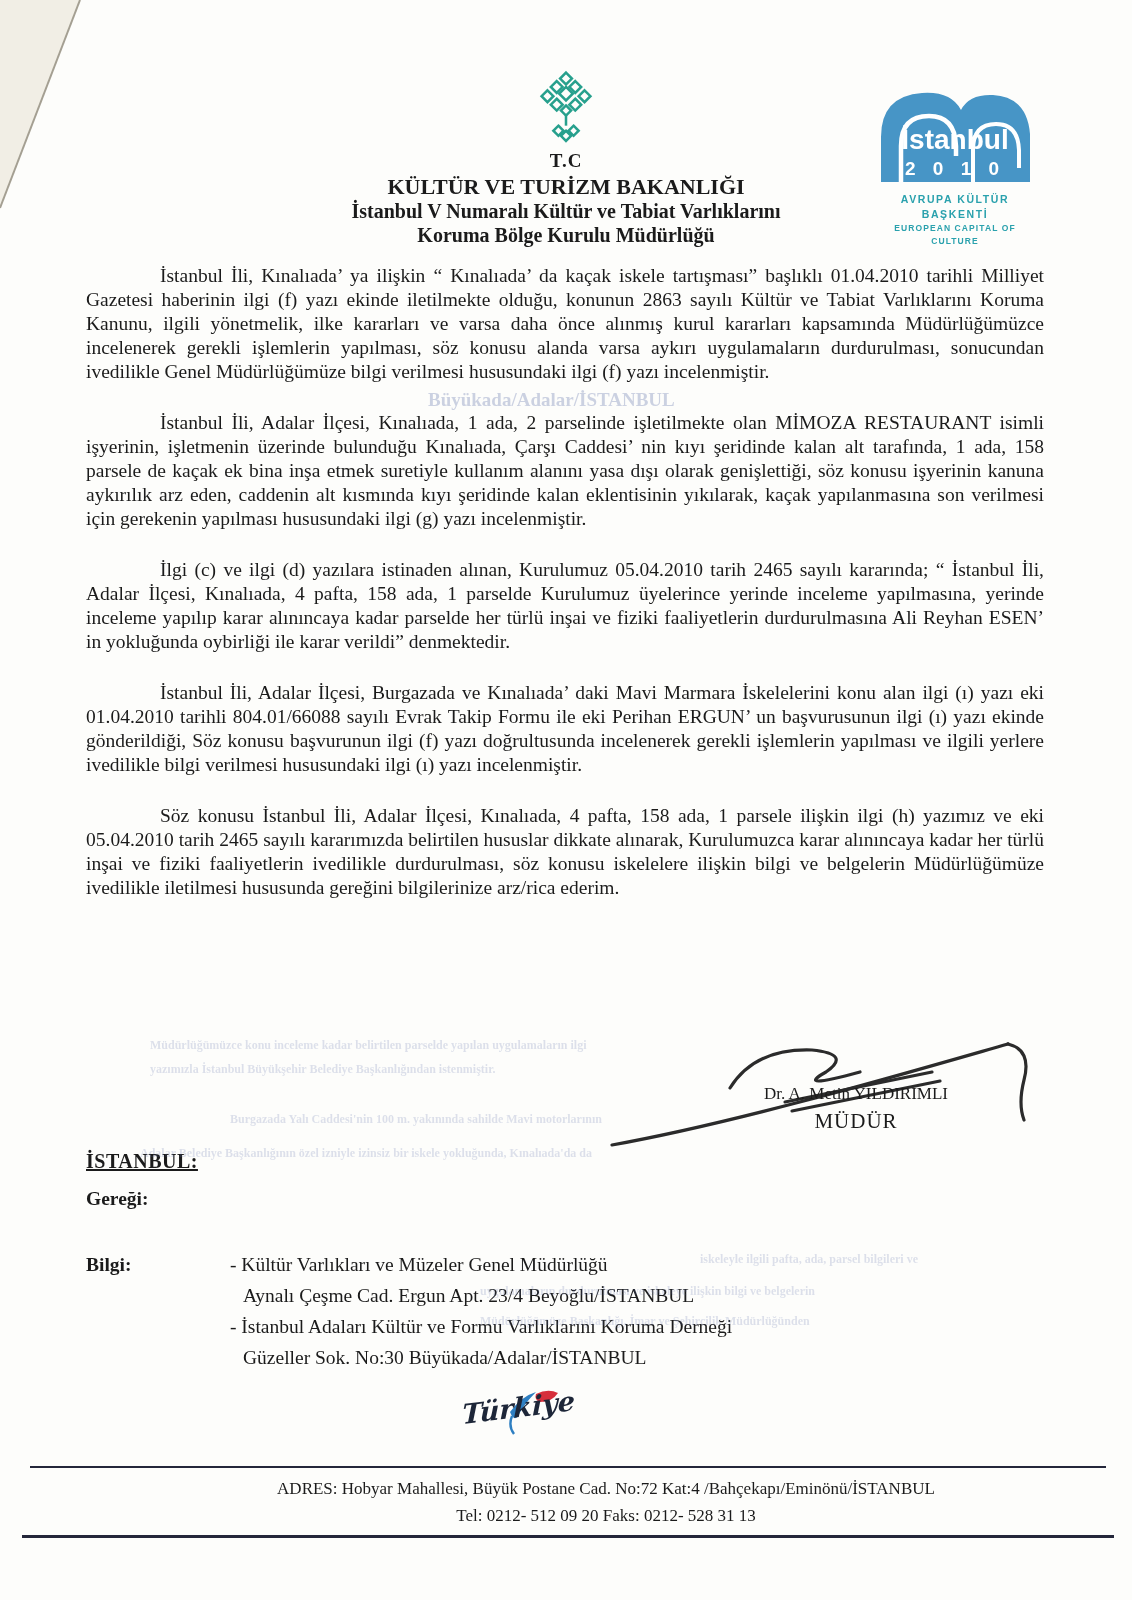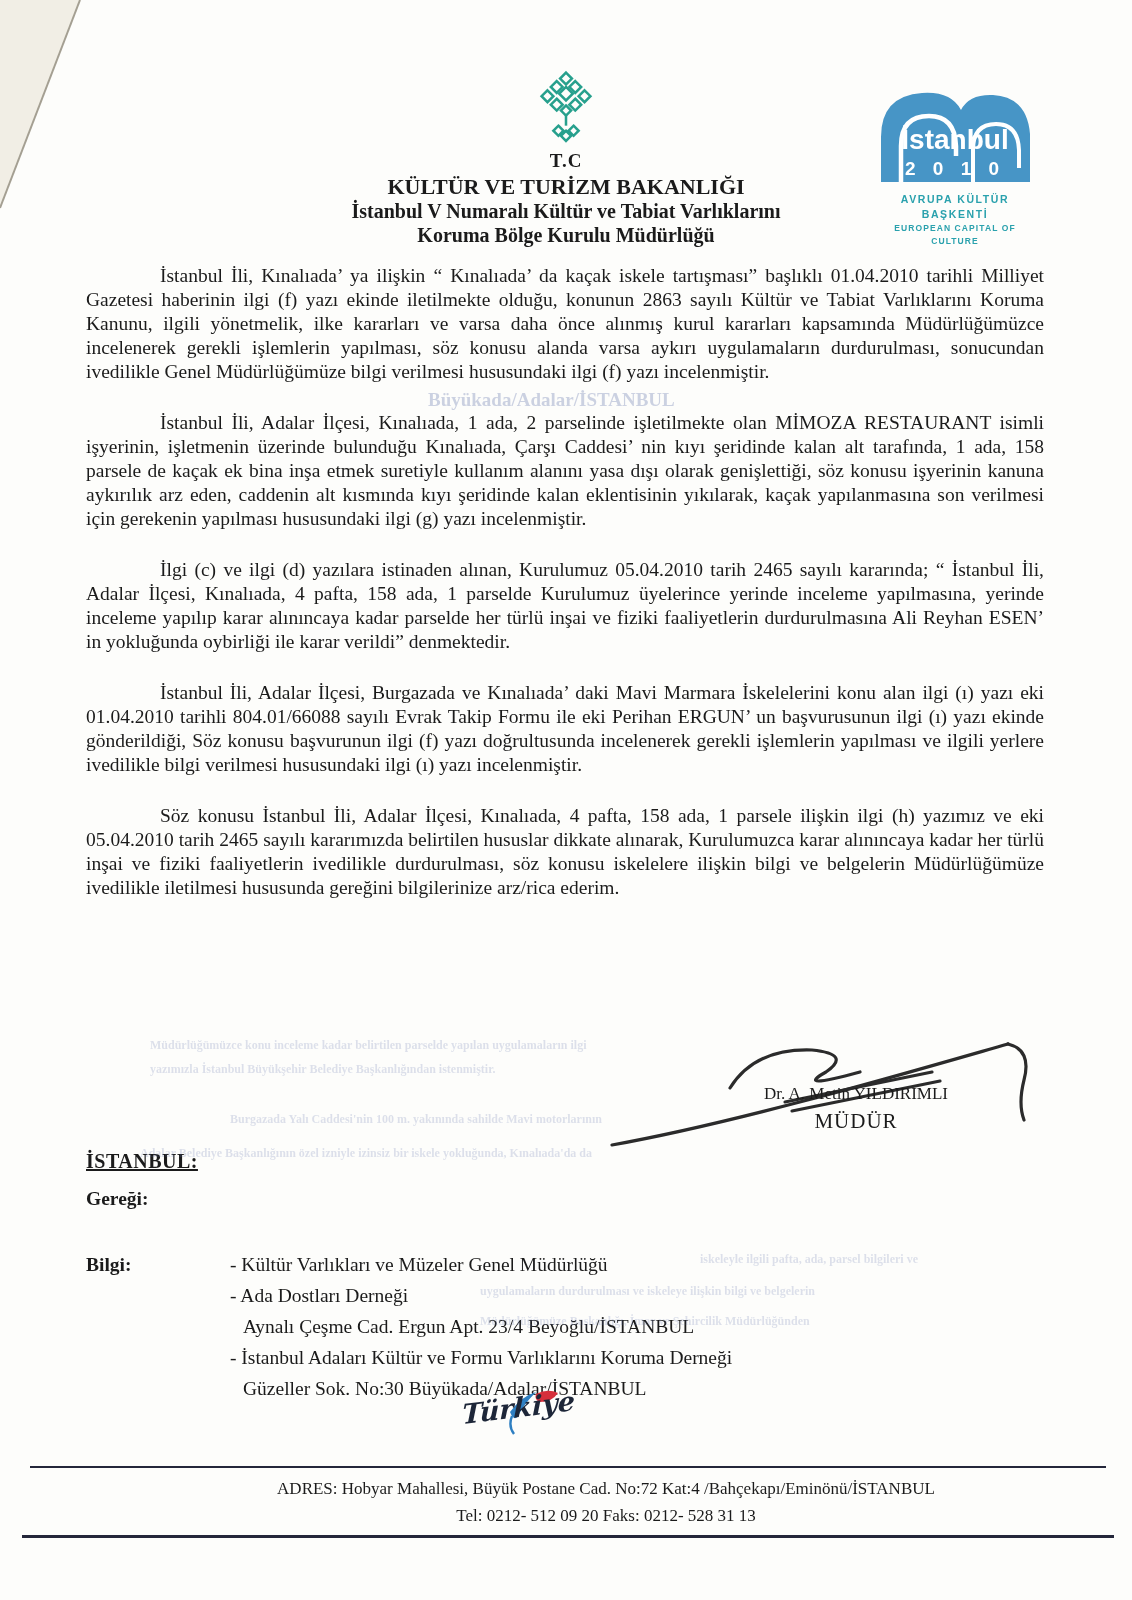--- a/index.html
+++ b/index.html
@@ -139,21 +139,20 @@
   <div class="distribution">
     <div class="dist-heading">İSTANBUL:</div>
     <div class="dist-row">
       <div class="dist-label">Gereği:</div>
     </div>
     <div class="dist-gap"></div>
     <div class="dist-row">
       <div class="dist-label">Bilgi:</div>
       <div class="dist-items">
         <div>- Kültür Varlıkları ve Müzeler Genel Müdürlüğü</div>
-        <div>- Ada Dostları Derneği</div>
         <div class="cont">Aynalı Çeşme Cad. Ergun Apt. 23/4 Beyoğlu/İSTANBUL</div>
         <div>- İstanbul Adaları Kültür ve Formu Varlıklarını Koruma Derneği</div>
         <div class="cont">Güzeller Sok. No:30 Büyükada/Adalar/İSTANBUL</div>
       </div>
     </div>
   </div>
 
   <div class="turkiye-logo">
     <svg width="140" height="58" viewBox="0 0 140 58" style="position:absolute;left:0;top:-6px;">
       <path d="M62 26 Q 74 10 88 6 Q 76 18 70 30 Q 66 36 62 26" fill="#2e7fc2"></path>

